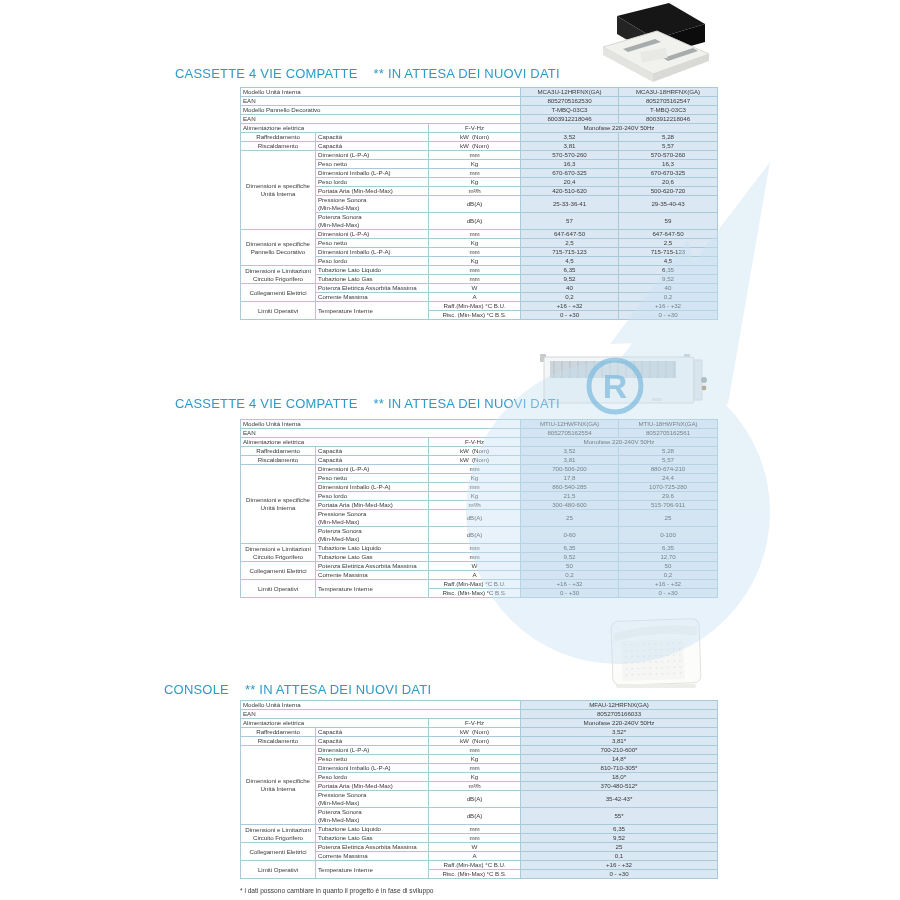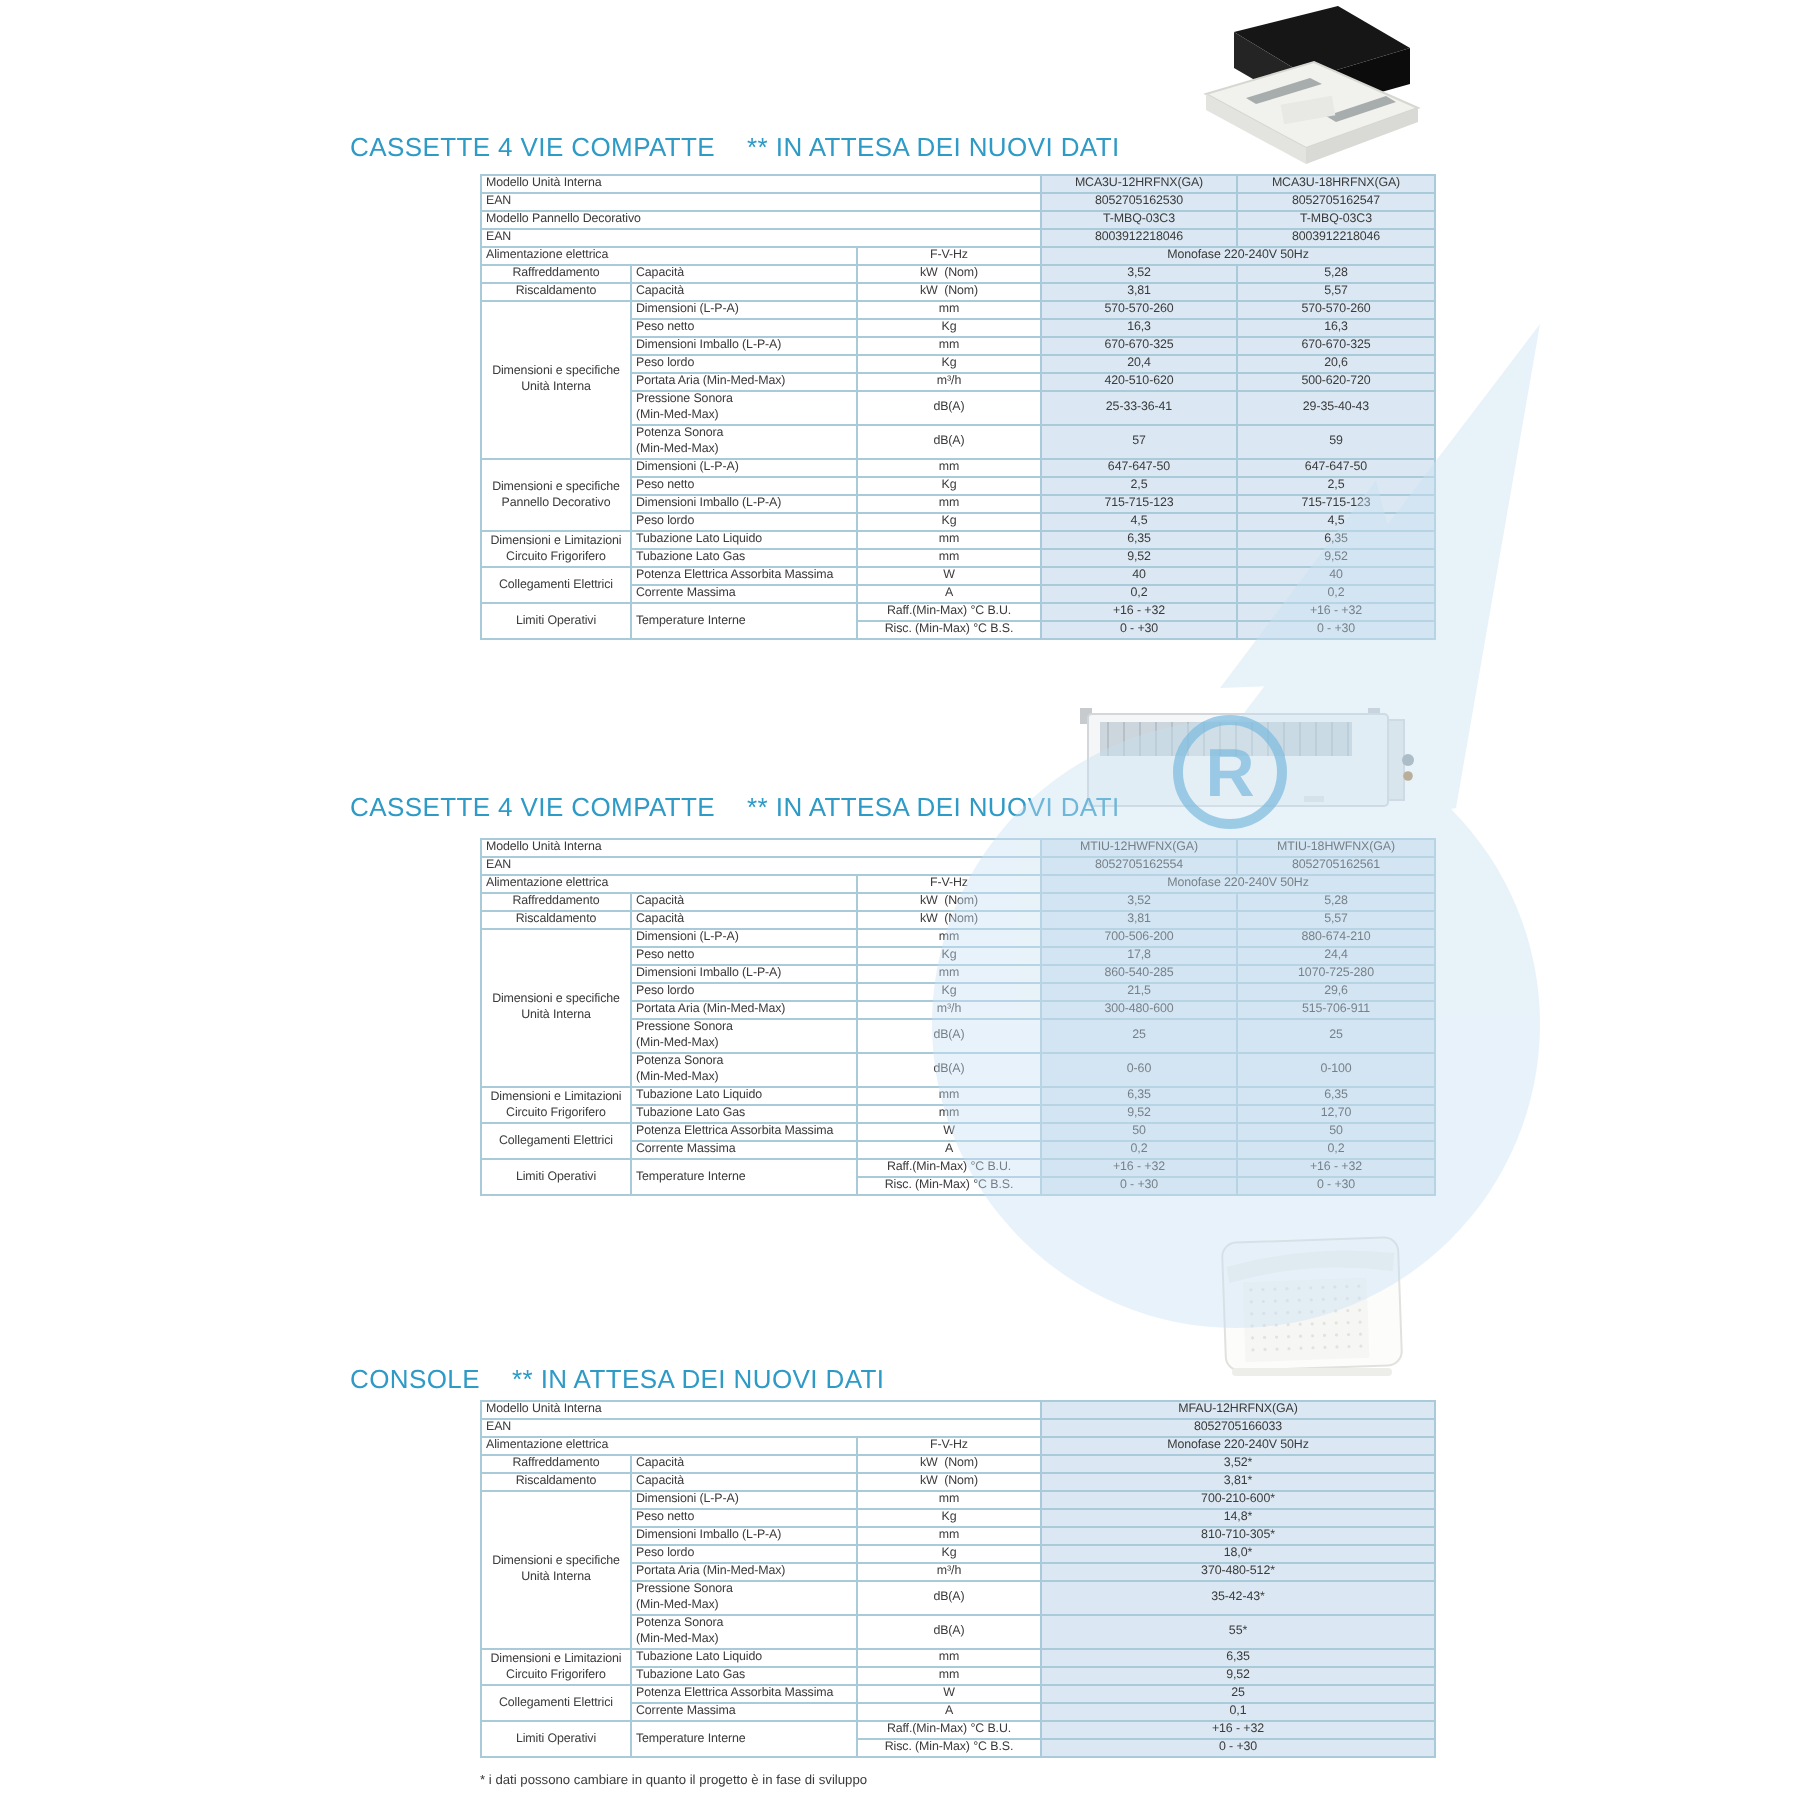--- a/index.html
+++ b/index.html
@@ -136,21 +136,21 @@
           <circle cx="78" cy="64" r="0.8"></circle>
       </g>
       <rect x="14" y="74" width="80" height="4" rx="2" fill="#ededea"></rect>
     </svg>
   </div>
 
   <div class="heading" style="left:175px;top:66px"><span>CASSETTE 4 VIE COMPATTE</span><span class="note">** IN ATTESA DEI NUOVI DATI</span></div>
 
   <div class="heading" style="left:175px;top:396px"><span>CASSETTE 4 VIE COMPATTE</span><span class="note">** IN ATTESA DEI NUOVI DATI</span></div>
 
-  <div class="heading" style="left:175px;top:682px"><span>CONSOLE</span><span class="note">** IN ATTESA DEI NUOVI DATI</span></div>
+  <div class="heading" style="left:164px;top:682px"><span>CONSOLE</span><span class="note">** IN ATTESA DEI NUOVI DATI</span></div>
 
   <table class="spec" style="left:240px;top:87px">
     <colgroup>
         <col style="width:75px">
         <col style="width:113px">
         <col style="width:92px">
         <col style="width:98px">
         <col style="width:99px">
       </colgroup>
     <tbody>

